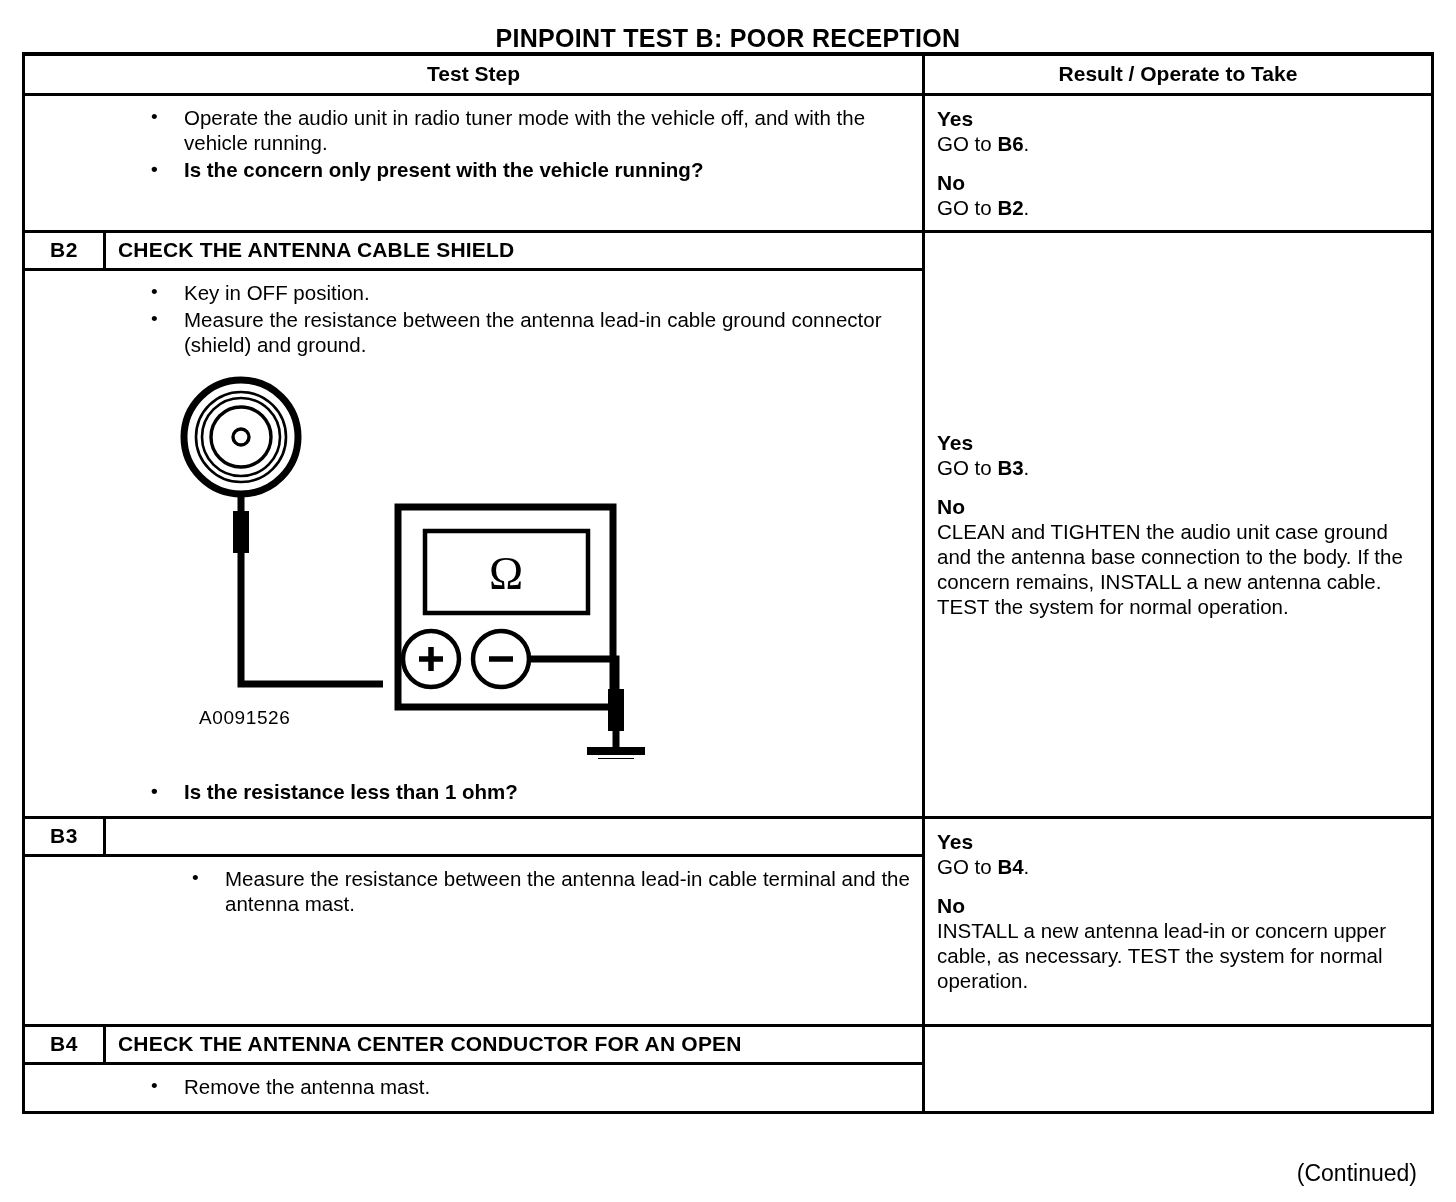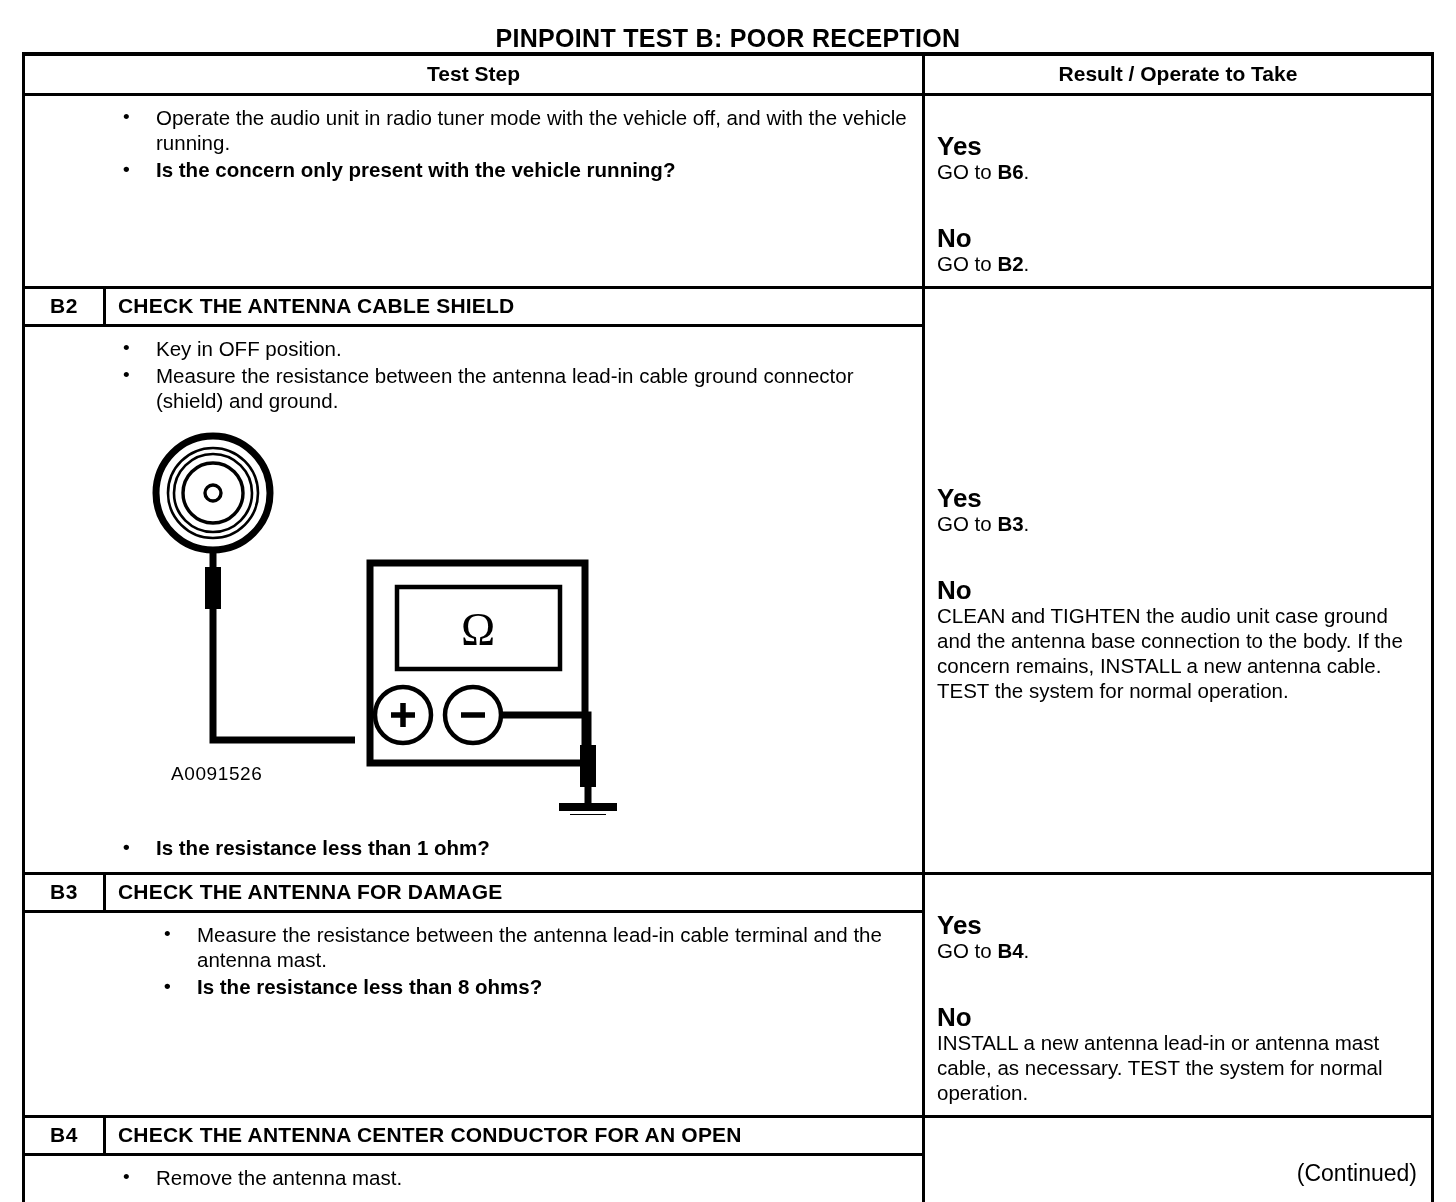--- a/index.html
+++ b/index.html
@@ -84,20 +84,21 @@
     flex: 1 1 auto;
     font-size: 21px;
     font-weight: bold;
     padding: 5px 0 6px 12px;
     letter-spacing: 0.2px;
   }
 
   .step-body {
     padding: 9px 10px 10px 0;
     min-height: 40px;
+    margin-left: 28px;
   }
 
   
   ul.bullets {
     list-style: none;
     margin: 0;
     padding: 0;
   }
   ul.bullets li {
     position: relative;
@@ -122,23 +123,22 @@
     line-height: 24px;
     height: 100%;
   }
   .result-cell.vcenter {
     display: flex;
     flex-direction: column;
     justify-content: center;
   }
   .res-label {
     font-weight: bold;
-    font-size: 26px;
+    font-size: 21px;
     line-height: 25px;
-    margin-top: 28px;
   }
   .res-text { line-height: 25px; }
   .res-text b { font-weight: bold; }
   .res-gap { height: 14px; }
 
   
   .diagram-wrap {
     position: relative;
     height: 420px;
     width: 900px;
@@ -263,36 +263,34 @@
         <div class="res-label">No</div>
         <div class="res-text">CLEAN and TIGHTEN the audio unit case ground and the antenna base connection to the body. If the concern remains, INSTALL a new antenna cable. TEST the system for normal operation.</div>
       </div>
     </div>
   </div>
 
   <div class="row step-block">
     <div class="col-step">
       <div class="step-head">
         <div class="step-id">B3</div>
-        <div class="step-title">CHECK THE ANTENNA FOR DAMAGE</div>
       </div>
       <div class="step-body" style="min-height:167px;padding-left:41px;">
         <ul class="bullets">
           <li>Measure the resistance between the antenna lead-in cable terminal and the antenna mast.</li>
-          <li class="bold">Is the resistance less than 8 ohms?</li>
         </ul>
       </div>
     </div>
     <div class="col-result">
       <div class="result-cell">
         <div class="res-label">Yes</div>
         <div class="res-text"><span>GO to </span><b>B4</b><span>.</span></div>
         <div class="res-gap"></div>
         <div class="res-label">No</div>
-        <div class="res-text">INSTALL a new antenna lead-in or antenna mast cable, as necessary. TEST the system for normal operation.</div>
+        <div class="res-text">INSTALL a new antenna lead-in or concern upper cable, as necessary. TEST the system for normal operation.</div>
       </div>
     </div>
   </div>
 
   <div class="row step-block last">
     <div class="col-step">
       <div class="step-head">
         <div class="step-id">B4</div>
         <div class="step-title">CHECK THE ANTENNA CENTER CONDUCTOR FOR AN OPEN</div>
       </div>

